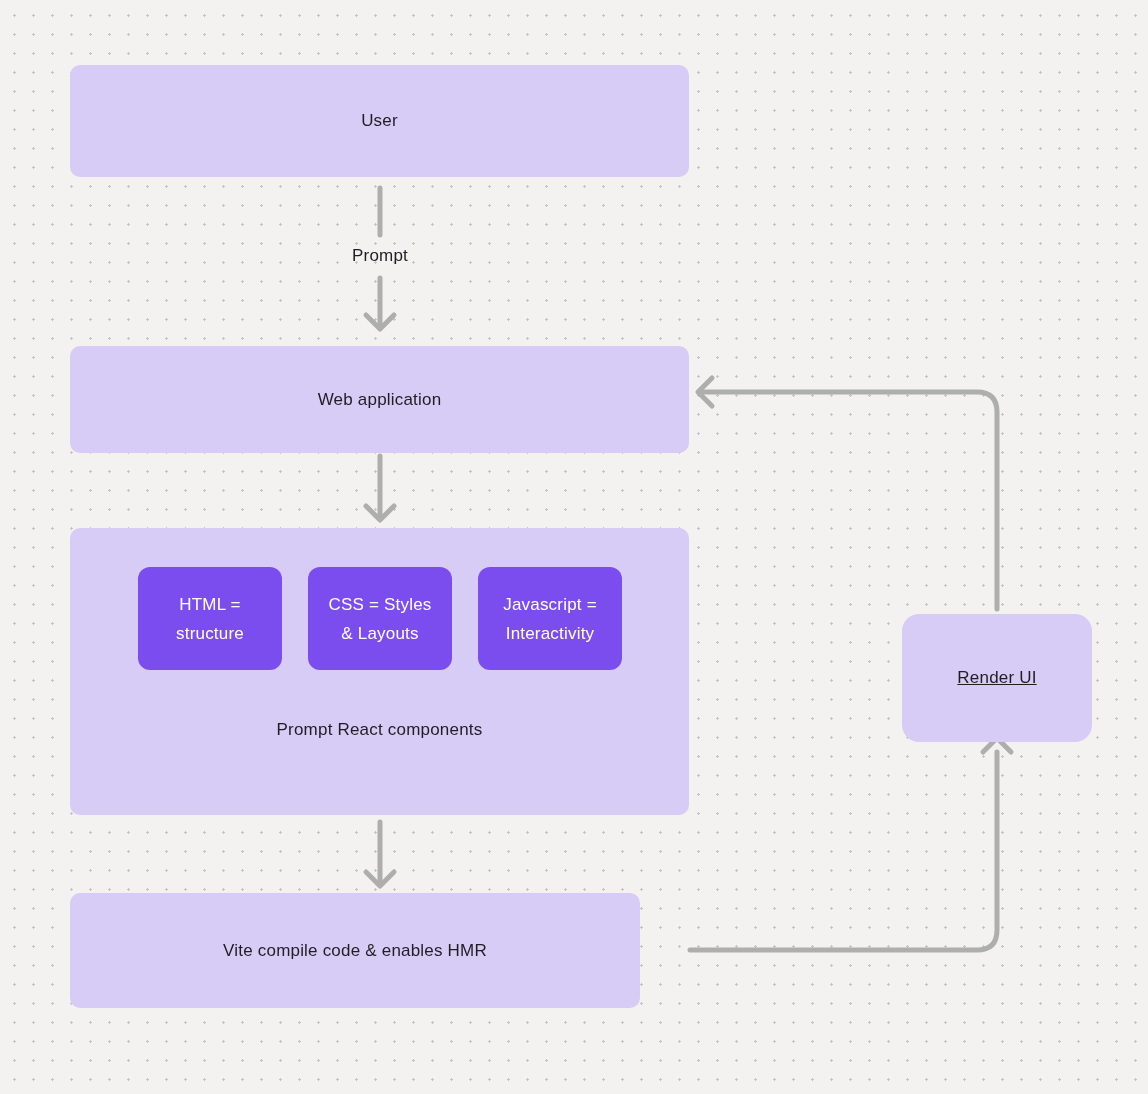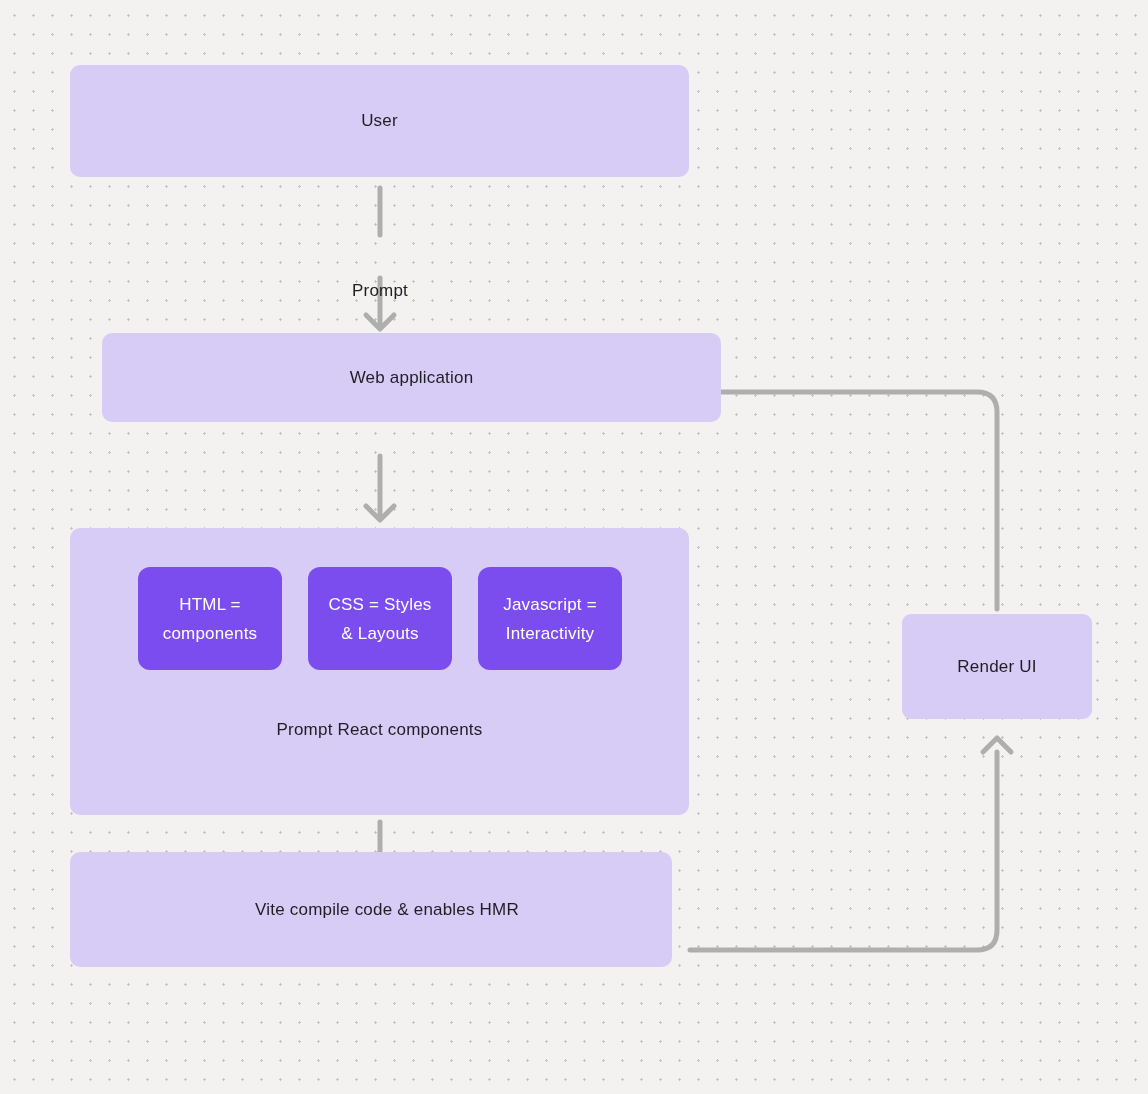--- a/index.html
+++ b/index.html
@@ -42,48 +42,47 @@
     border-radius: 10px;
   }
   .node.dark {
     background: #7c4dee;
     border-radius: 12px;
     color: #ffffff;
     white-space: pre-line;
     line-height: 29px;
   }
   #node-user      { left: 70px;  top: 65px;  width: 619px; height: 112px; }
-  #node-webapp    { left: 70px;  top: 333px; width: 619px; height: 89px; margin-left: 32px; }
+  #node-webapp    { left: 70px;  top: 346px; width: 619px; height: 107px; }
   #group-components { left: 70px; top: 528px; width: 619px; height: 287px;
                       background: #d7ccf6; border-radius: 10px; position: absolute; }
   #node-html      { left: 68px;  top: 39px;  width: 144px; height: 103px; }
   #node-css       { left: 238px; top: 39px;  width: 144px; height: 103px; }
   #node-js        { left: 408px; top: 39px;  width: 144px; height: 103px; }
   .group-caption  {
     position: absolute;
     left: 0; top: 192px;
     width: 100%;
     text-align: center;
     font-size: 17px;
     font-weight: 500;
     color: #1f1e23;
     letter-spacing: 0.2px;
   }
-  #node-vite      { left: 70px;  top: 852px; width: 570px; height: 115px; padding-left: 32px; }
-  #node-renderui  { left: 902px; top: 614px; width: 190px; height: 105px; border-radius: 9px; }
+  #node-vite      { left: 70px;  top: 893px; width: 570px; height: 115px; }
+  #node-renderui  { left: 902px; top: 614px; width: 190px; height: 128px; border-radius: 17px; text-decoration: underline; }
   .edge-label {
     position: absolute;
     left: 330px; top: 246px;
     width: 100px;
     text-align: center;
     font-size: 17px;
     font-weight: 500;
     color: #1f1e23;
     letter-spacing: 0.2px;
-    margin-top: 35px;
   }
 </style>
 </head>
 <body>
 
 <div class="canvas">
 
   <svg class="connectors" viewBox="0 0 1148 1094" xmlns="http://www.w3.org/2000/svg">
 
     <path d="M380 188 V235"></path>
@@ -110,21 +109,21 @@
 
   <div class="edge-label">Prompt</div>
 
   <div class="node light" id="node-webapp">
     <span>Web application</span>
   </div>
 
   <div id="group-components">
     <div class="node dark" id="node-html">
       <span>HTML =
-components</span>
+structure</span>
     </div>
     <div class="node dark" id="node-js">
       <span>Javascript =
 Interactivity</span>
     </div>
     <div class="node dark" id="node-css">
       <span>CSS = Styles
 &amp; Layouts</span>
     </div>
     <div class="group-caption">Prompt React components</div>

